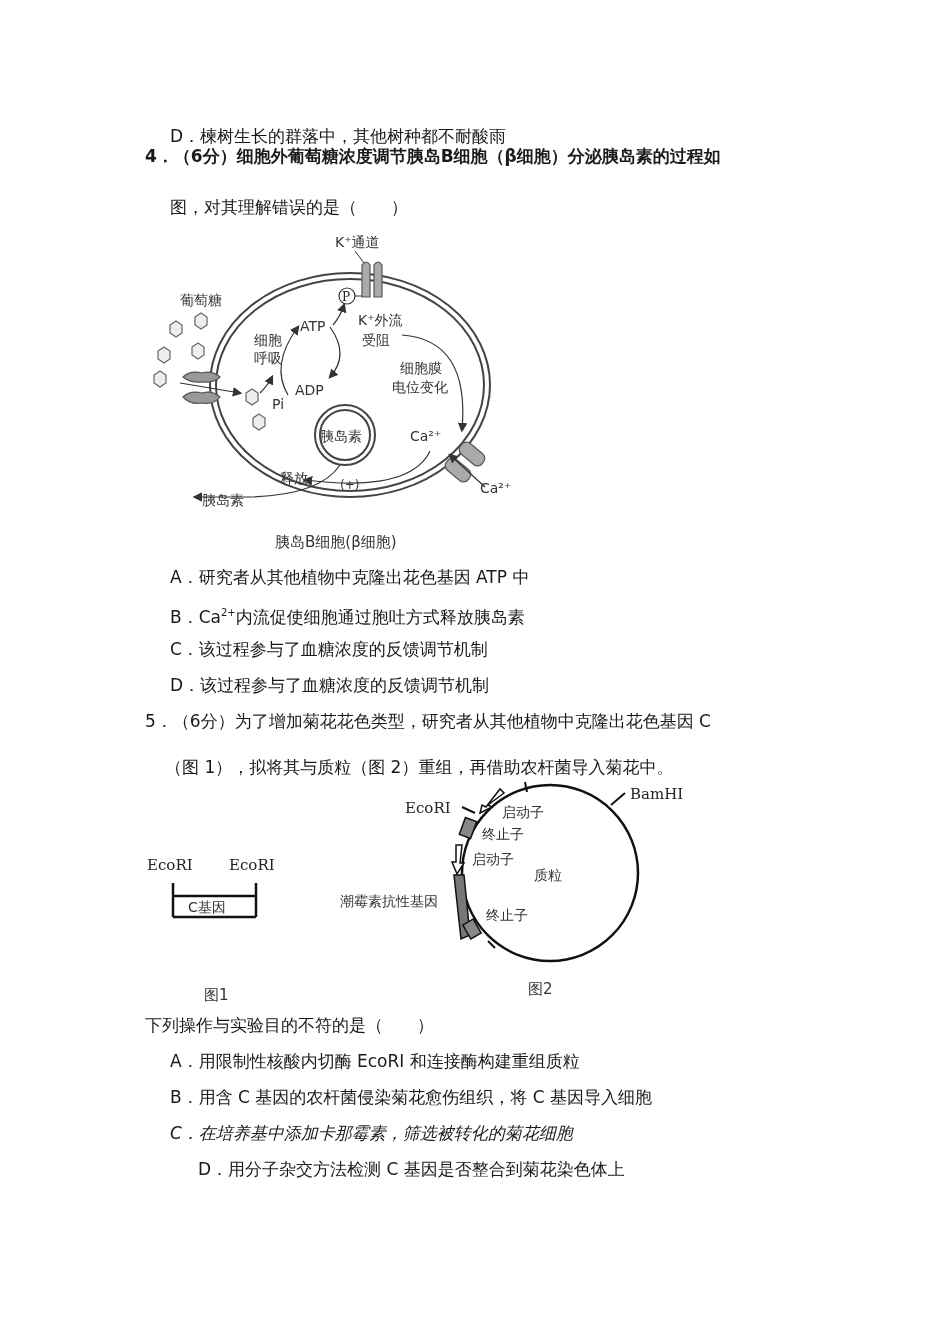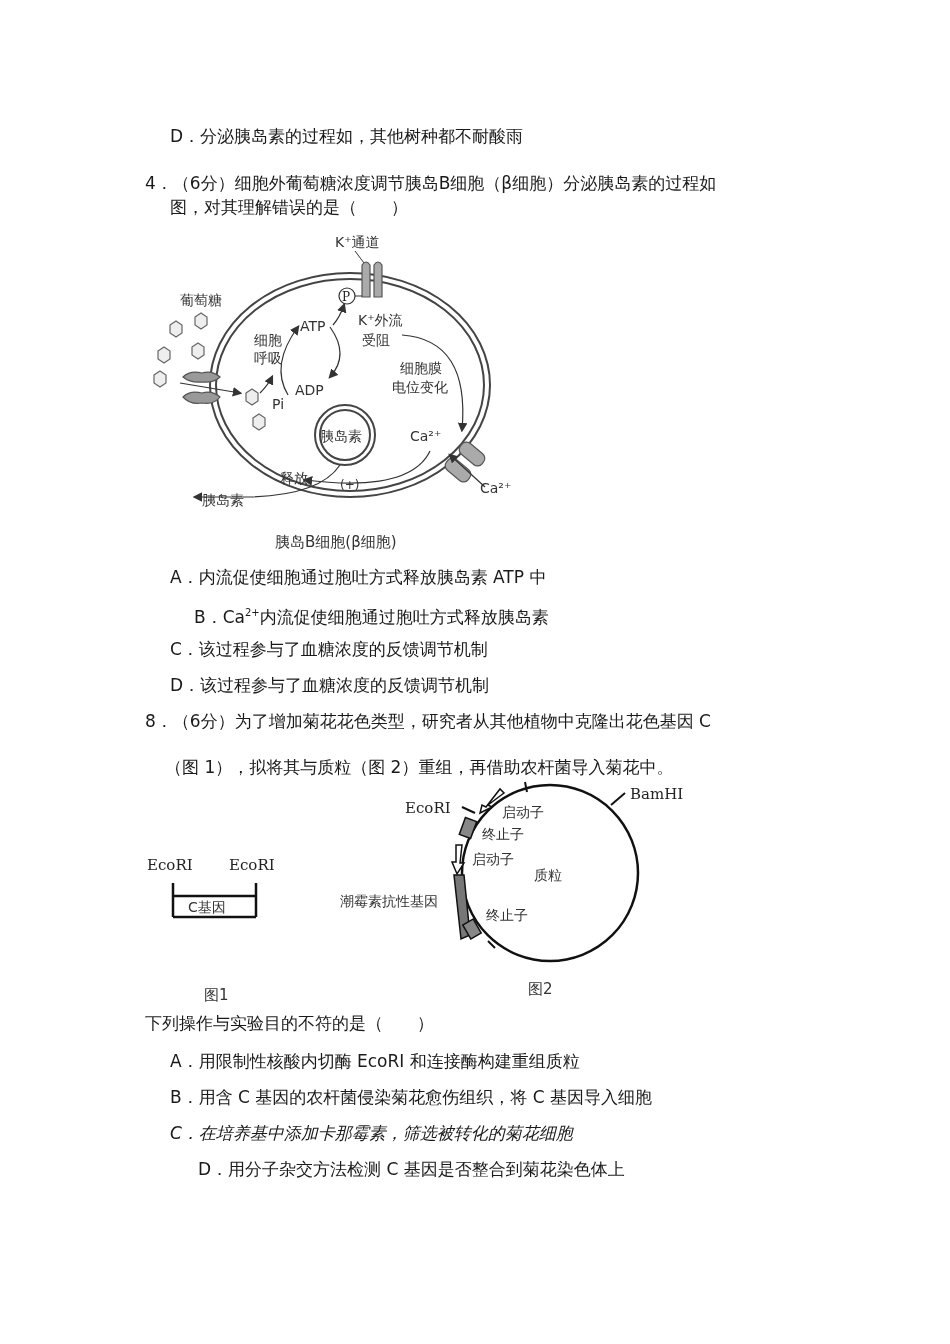--- a/index.html
+++ b/index.html
@@ -12,23 +12,23 @@
       position: absolute; font-size: 17px; line-height: 22px; white-space: nowrap; color: #1a1a1a;
     }
     .sup { font-size: 10px; vertical-align: 7px; }
     svg text { font-family: "DejaVu Sans", "Liberation Sans", sans-serif; fill: #333; }
     svg text.serif { font-family: "DejaVu Serif", "Liberation Serif", serif; fill: #222; }
     .fig { position: absolute; }
   </style>
 </head>
 <body>
 
-<div class="line" style="left:170px; top:125px;">D．分泌胰岛素的过程如，其他树种都不耐酸雨</div>
+<div class="line" style="left:170px; top:125px;">D．楝树生长的群落中，其他树种都不耐酸雨</div>
 
-<div class="line" style="left:145px; top:172px;">4．（6分）细胞外葡萄糖浓度调节胰岛B细胞（β细胞）分泌胰岛素的过程如</div>
+<div class="line" style="left:145px; top:145px;font-weight:bold;">4．（6分）细胞外葡萄糖浓度调节胰岛B细胞（β细胞）分泌胰岛素的过程如</div>
 <div class="line" style="left:170px; top:198px;font-family:Liberation Mono, monospace;">图，对其理解错误的是（　　）</div>
 
 <svg class="fig" style="left:140px; top:225px;" width="400" height="335" viewBox="0 0 400 335">
   <defs>
     <marker id="arr" markerWidth="8" markerHeight="8" refX="6" refY="4" orient="auto">
       <path d="M0,0 L8,4 L0,8 z" fill="#333"></path>
     </marker>
   </defs>
 
   <ellipse cx="210" cy="160" rx="140" ry="112" fill="none" stroke="#444" stroke-width="2"></ellipse>
@@ -93,26 +93,26 @@
 
   <path d="M290,226 Q270,268 165,255" fill="none" stroke="#333" stroke-width="1.2" marker-end="url(#arr)"></path>
   <text x="200" y="264" font-size="12">(+)</text>
   <text x="140" y="258" font-size="14">释放</text>
   <path d="M200,240 Q180,270 110,272 L55,272" fill="none" stroke="#333" stroke-width="1.2" marker-end="url(#arr)"></path>
   <text x="62" y="280" font-size="14">胰岛素</text>
 
   <text x="135" y="322" font-size="15">胰岛B细胞(β细胞)</text>
 </svg>
 
-<div class="line" style="left:170px; top:566px;">A．内流促使细胞通过胞吐方式释放胰岛素 ATP 中</div>
-<div class="line" style="left:170px; top:602px;margin-left:24px;"><span>B．Ca</span><span class="sup">2+</span><span>内流促使细胞通过胞吐方式释放胰岛素</span></div>
+<div class="line" style="left:170px; top:566px;">A．研究者从其他植物中克隆出花色基因 ATP 中</div>
+<div class="line" style="left:170px; top:602px;"><span>B．Ca</span><span class="sup">2+</span><span>内流促使细胞通过胞吐方式释放胰岛素</span></div>
 <div class="line" style="left:170px; top:638px;">C．该过程参与了血糖浓度的反馈调节机制</div>
 <div class="line" style="left:170px; top:674px;">D．该过程参与了血糖浓度的反馈调节机制</div>
 
-<div class="line" style="left:145px; top:710px;">8．（6分）为了增加菊花花色类型，研究者从其他植物中克隆出花色基因 C</div>
+<div class="line" style="left:145px; top:710px;">5．（6分）为了增加菊花花色类型，研究者从其他植物中克隆出花色基因 C</div>
 <div class="line" style="left:165px; top:756px;">（图 1），拟将其与质粒（图 2）重组，再借助农杆菌导入菊花中。</div>
 
 <svg class="fig" style="left:140px; top:845px;" width="170" height="160" viewBox="0 0 170 160">
   <text x="7" y="25" font-size="15" class="serif">EcoRⅠ</text>
   <text x="89" y="25" font-size="15" class="serif">EcoRⅠ</text>
   <line x1="33" y1="38" x2="33" y2="72" stroke="#111" stroke-width="2.5"></line>
   <line x1="116" y1="38" x2="116" y2="72" stroke="#111" stroke-width="2.5"></line>
   <line x1="33" y1="51" x2="116" y2="51" stroke="#111" stroke-width="2.5"></line>
   <line x1="33" y1="72" x2="116" y2="72" stroke="#111" stroke-width="2.5"></line>
   <text x="48" y="67" font-size="14">C基因</text>
@@ -143,17 +143,17 @@
 
   <text x="172" y="42" font-size="14">启动子</text>
   <text x="152" y="64" font-size="14">终止子</text>
   <text x="142" y="89" font-size="14">启动子</text>
   <text x="204" y="105" font-size="14">质粒</text>
   <text x="10" y="131" font-size="14">潮霉素抗性基因</text>
   <text x="156" y="145" font-size="14">终止子</text>
   <text x="198" y="219" font-size="15">图2</text>
 </svg>
 
-<div class="line" style="left:145px; top:1014px;font-family:Liberation Mono, monospace;">下列操作与实验目的不符的是（　　）</div>
+<div class="line" style="left:145px; top:1014px;">下列操作与实验目的不符的是（　　）</div>
 <div class="line" style="left:170px; top:1050px;">A．用限制性核酸内切酶 EcoRI 和连接酶构建重组质粒</div>
 <div class="line" style="left:170px; top:1086px;text-align:right;">B．用含 C 基因的农杆菌侵染菊花愈伤组织，将 C 基因导入细胞</div>
 <div class="line" style="left:170px; top:1122px;font-style:italic;">C．在培养基中添加卡那霉素，筛选被转化的菊花细胞</div>
 <div class="line" style="left:170px; top:1158px;margin-left:28px;">D．用分子杂交方法检测 C 基因是否整合到菊花染色体上</div>
 
 </body></html>

